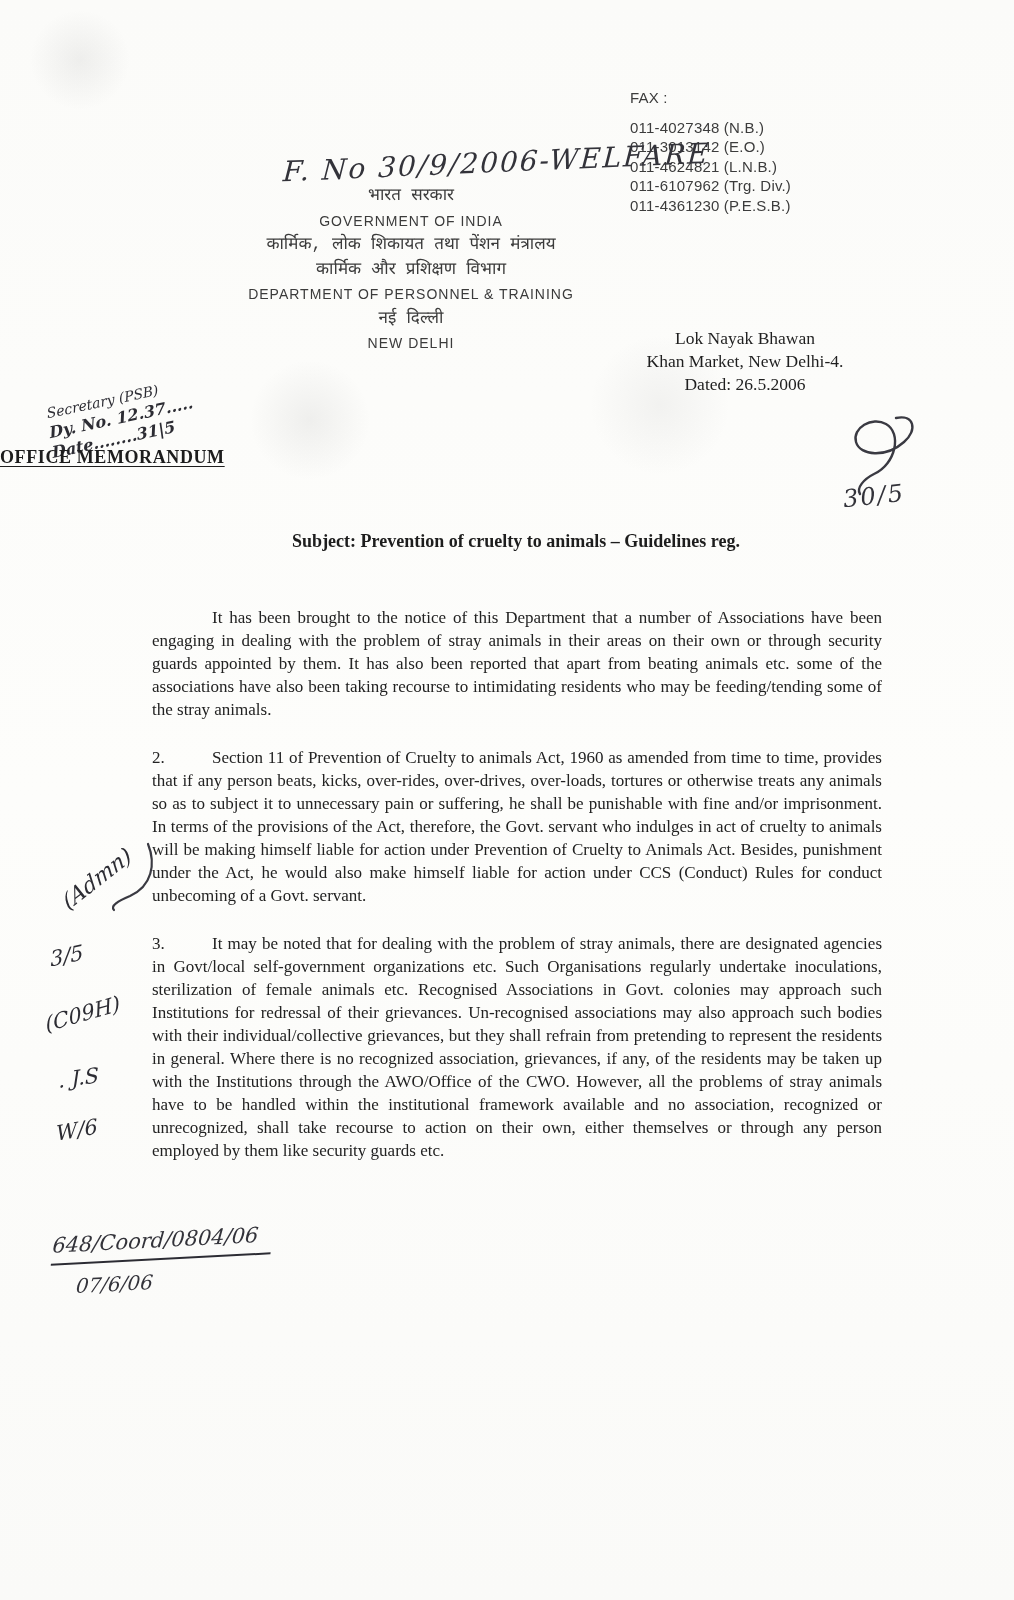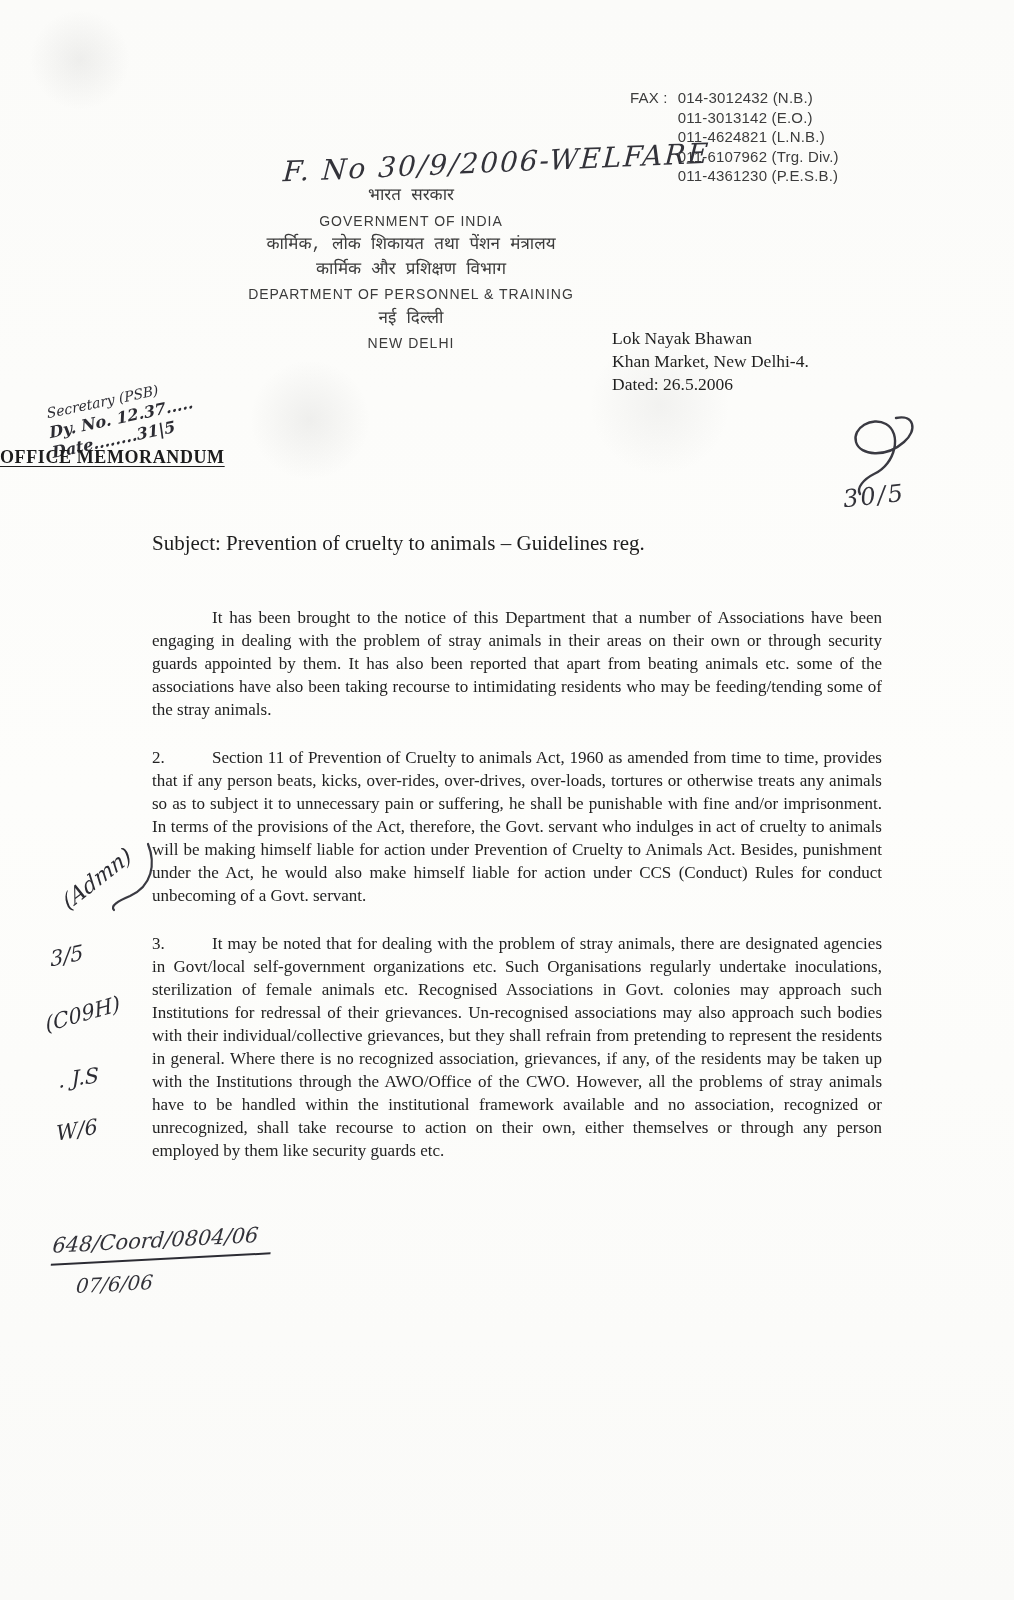--- a/index.html
+++ b/index.html
@@ -23,20 +23,21 @@
 
   
   .fax-block {
     position: absolute;
     left: 630px; top: 88px;
     display: flex; gap: 10px;
     font-family: "Liberation Sans", sans-serif;
     font-size: 15px; line-height: 19.5px;
     color: #3c3c3c;
     letter-spacing: 0.2px;
+    flex-direction: column;
   }
   .fax-label { white-space: nowrap; }
 
   
   .hw {
     font-family: "DejaVu Serif", serif;
     font-style: italic;
     color: #33333a;
   }
   .file-number {
@@ -59,21 +60,21 @@
   }
   .letterhead .lh-line { line-height: 24.5px; }
   .lh-hindi { font-size: 17px; font-family: Liberation Mono, monospace; }
   .lh-en { font-size: 14px; letter-spacing: 1px; }
 
   
   .address-block {
     position: absolute;
     left: 612px; top: 327px;
     width: 266px;
-    text-align: left;
+    text-align: center;
     font-size: 17.5px;
     line-height: 23px;
     color: #1f1f1f;
   }
 
   
   .stamp {
     position: absolute;
     left: 48px; top: 388px;
     transform: rotate(-12deg) skewX(-4deg);
@@ -97,22 +98,23 @@
     font-weight: bold;
     letter-spacing: 0.6px;
     text-decoration: underline;
     text-underline-offset: 3px;
     color: #1d1d1d;
   }
   .subject-line {
     position: absolute;
     left: 152px; top: 531px;
     width: 728px;
-    font-size: 21px;
-    font-weight: normal;
+    text-align: center;
+    font-size: 18px;
+    font-weight: bold;
     color: #1d1d1d;
   }
 
   
   .sign-flourish {
     position: absolute;
     left: 826px; top: 412px;
   }
   .sign-date {
     position: absolute;
@@ -172,21 +174,21 @@
   }
 </style>
 </head>
 <body>
 
 <div class="page">
 
   <div class="fax-block">
     <span class="fax-label">FAX :</span>
     <div class="fax-lines">
-      <div>014-3012432 (N.B.)</div>
+      <div>011-4027348 (N.B.)</div>
       <div>011-3013142 (E.O.)</div>
       <div>011-4624821 (L.N.B.)</div>
       <div>011-6107962 (Trg. Div.)</div>
       <div>011-4361230 (P.E.S.B.)</div>
     </div>
   </div>
 
   <div class="hw file-number">F. No 30/9/2006-WELFARE</div>
 
   <div class="letterhead">

